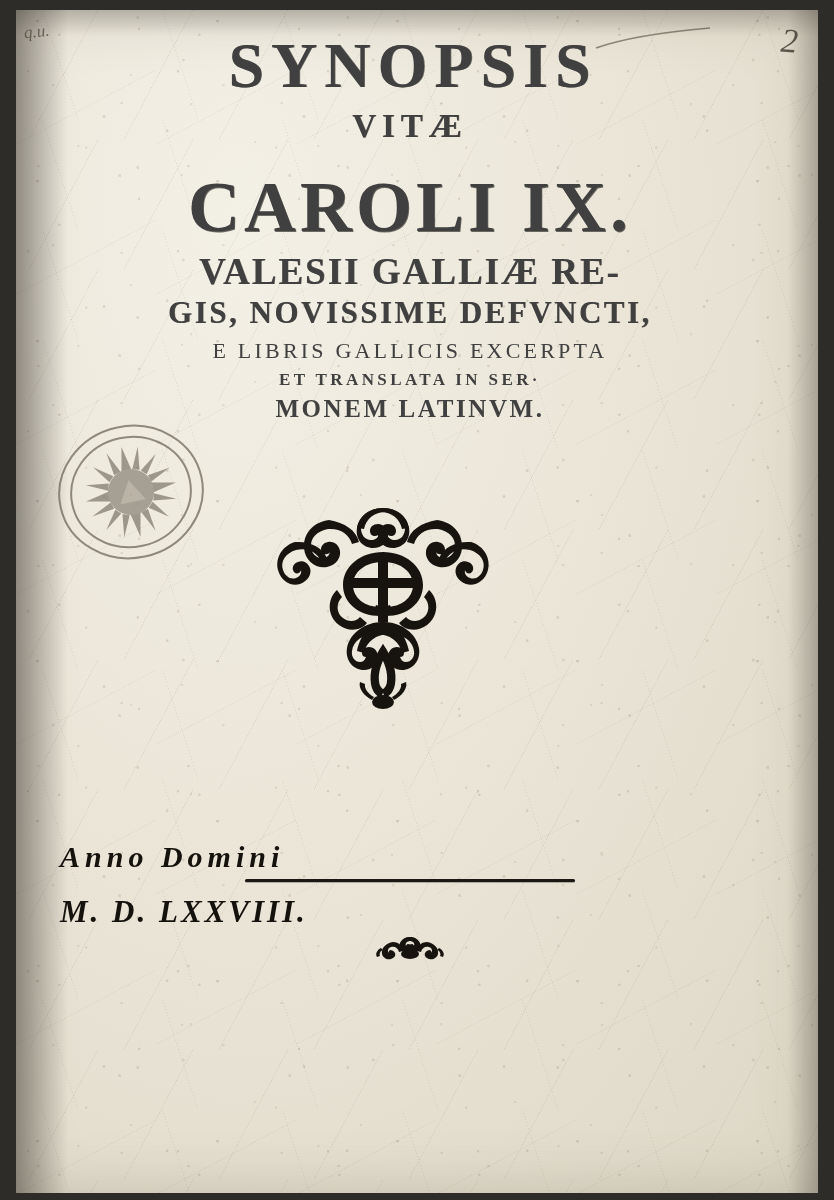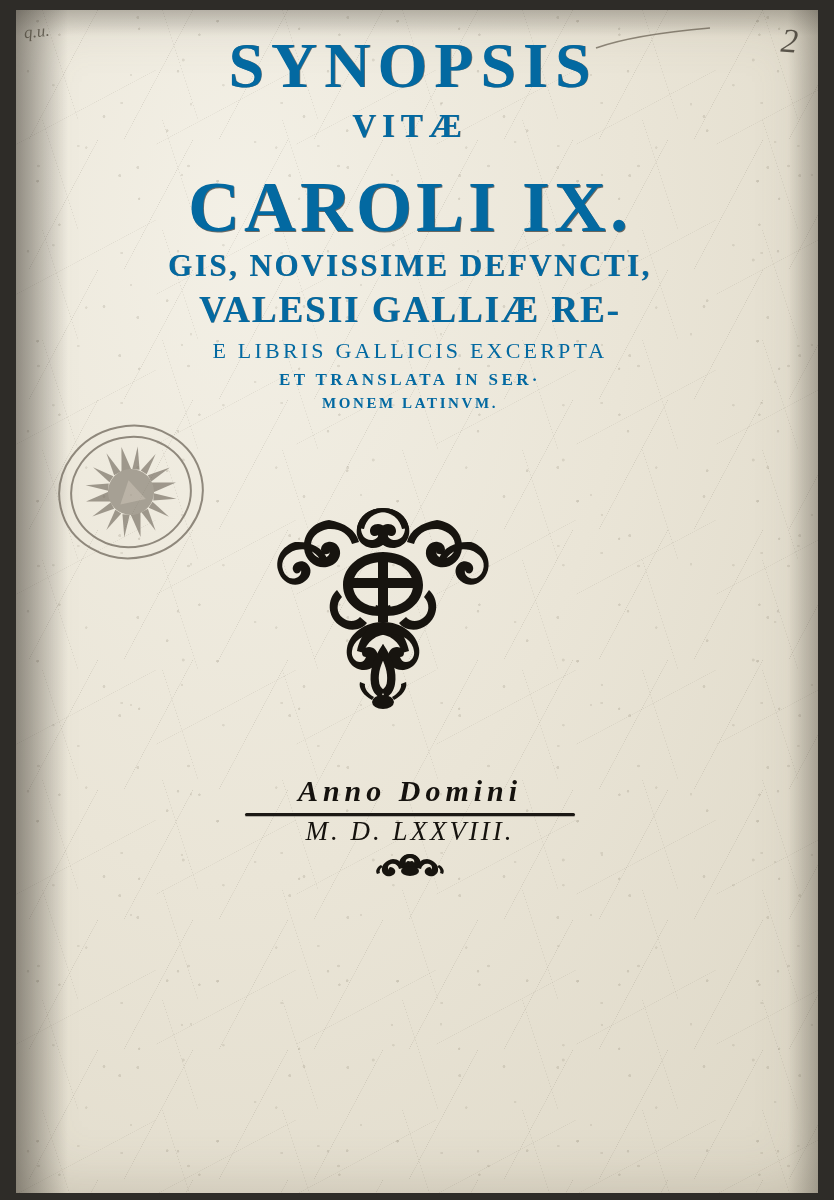--- a/index.html
+++ b/index.html
@@ -98,21 +98,21 @@
     pointer-events: none;
   }
 
   
   .titleblock {
     position: absolute;
     left: 60px;
     top: 34px;
     width: 700px;
     text-align: center;
-    color: #0369a1;
+    color: #404040;
   }
   .line {
     line-height: 1;
     white-space: nowrap;
   }
   .l-synopsis {
     font-size: 64px;
     letter-spacing: 7px;
     font-weight: 700;
     text-shadow: 0.6px 0.4px 0 rgba(20,16,12,.55);
@@ -152,66 +152,65 @@
     font-weight: 400;
     margin-top: 12px;
   }
   .l-ettrans {
     font-size: 17px;
     letter-spacing: 3.4px;
     font-weight: 700;
     margin-top: 9px;
   }
   .l-monem {
-    font-size: 15px;
+    font-size: 25px;
     letter-spacing: 2.6px;
     font-weight: 700;
     margin-top: 8px;
   }
 
   
   .ornament {
     position: absolute;
     left: 233px;
     top: 490px;
     width: 300px;
     height: 230px;
   }
   .ornament svg { display: block; width: 100%; height: 100%; }
 
   
   .imprint {
     position: absolute;
     left: 60px;
-    top: 774px;
+    top: 840px;
     width: 700px;
-    text-align: center;
     color: #15120e;
   }
   .anno {
     font-family: "Liberation Serif", serif;
     font-style: italic;
     font-size: 30px;
     letter-spacing: 5px;
     font-weight: 600;
   }
   .rule {
     width: 330px;
     height: 3px;
     margin: 5px auto 0 auto;
     background: #1b1814;
     border-radius: 2px;
     box-shadow: 0 1px 0 rgba(0,0,0,.25);
   }
   .roman {
     font-style: italic;
-    font-size: 27px;
+    font-size: 31px;
     letter-spacing: 3px;
-    font-weight: 400;
-    margin-top: 0;
+    font-weight: 700;
+    margin-top: 12px;
   }
   .tailpiece {
     margin-top: 4px;
     font-size: 26px;
     letter-spacing: 0px;
     line-height: 1;
   }
   .tailpiece svg { display:block; margin: 2px auto 0 auto; }
 
   
@@ -273,22 +272,22 @@
   <div class="mark-topleft">q.u.</div>
   <div class="mark-folio">2</div>
   <svg class="pencil-stroke" viewBox="0 0 120 26">
     <path d="M2 22 C 30 12, 70 6, 116 2" stroke="#5a5244" stroke-width="1.6" fill="none" opacity="0.65"></path>
   </svg>
 
   <div class="titleblock">
     <div class="line l-synopsis">SYNOPSIS</div>
     <div class="line l-vitae">VITÆ</div>
     <div class="line l-caroli">CAROLI IX.</div>
+    <div class="line l-valesii">VALESII GALLIÆ RE-</div>
     <div class="line l-gis">GIS, NOVISSIME DEFVNCTI,</div>
-    <div class="line l-valesii">VALESII GALLIÆ RE-</div>
     <div class="line l-elibris">E LIBRIS GALLICIS EXCERPTA</div>
     <div class="line l-ettrans">ET TRANSLATA IN SER·</div>
     <div class="line l-monem">MONEM LATINVM.</div>
   </div>
 
   <div class="stamp">
     <svg viewBox="0 0 172 158">
       <g fill="none" stroke="#6b6357" stroke-width="2">
         <ellipse cx="86" cy="79" rx="72" ry="66" transform="rotate(-12 86 79)"></ellipse>
         <ellipse cx="86" cy="79" rx="60" ry="55" transform="rotate(-12 86 79)"></ellipse>

